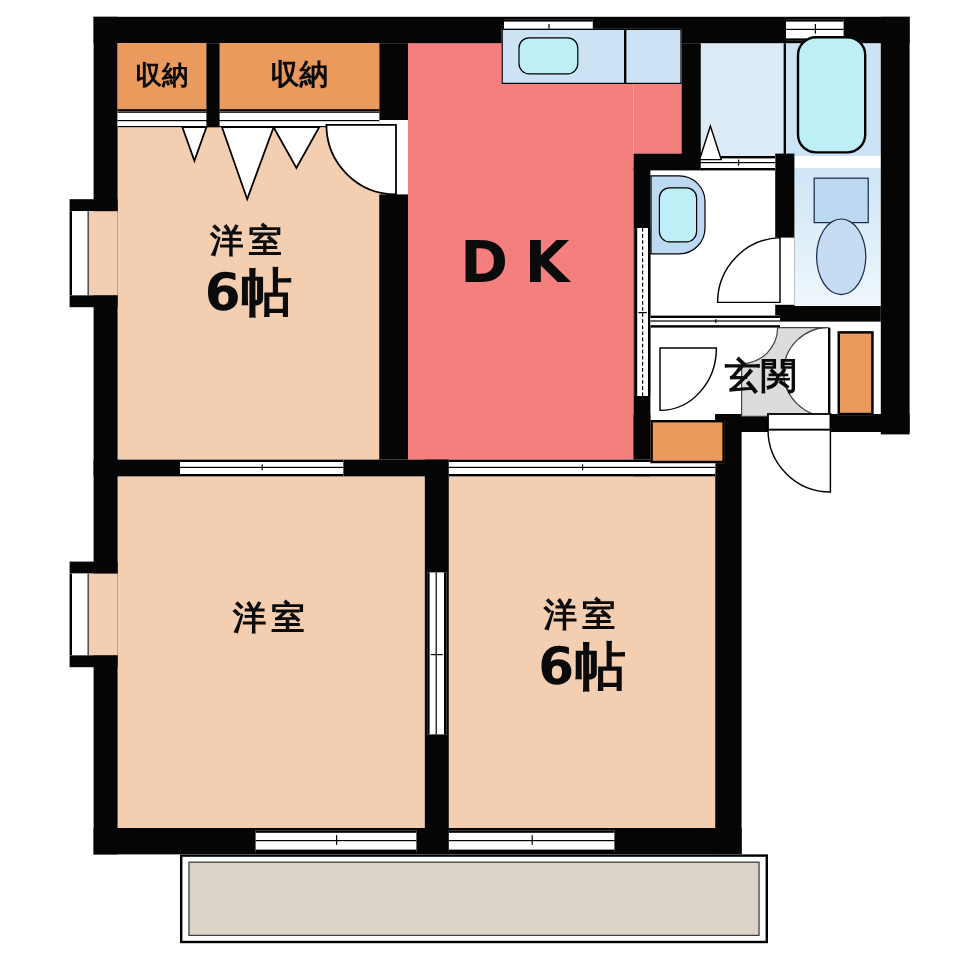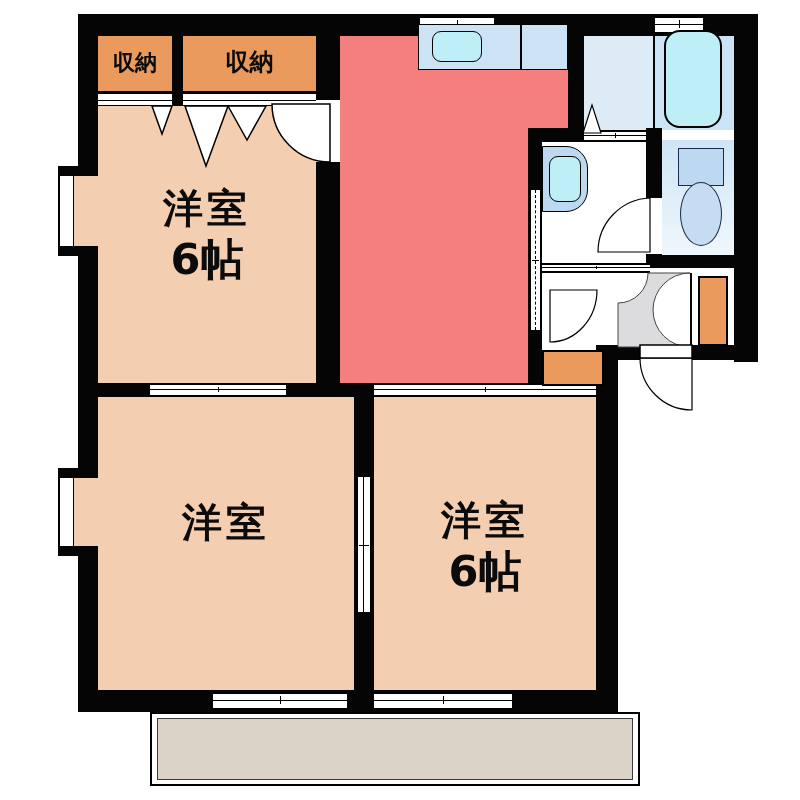--- a/index.html
+++ b/index.html
@@ -12,21 +12,21 @@
   .winH::after{content:"";position:absolute;left:0;right:0;top:50%;margin-top:-1px;border-top:1.5px solid #000;}
   .winH::before{content:"";position:absolute;left:50%;top:15%;height:55%;border-left:1.5px solid #000;}
   .track{position:absolute;background:#fff;border-top:1.5px solid #000;border-bottom:1.5px solid #000;box-sizing:border-box;}
   .track::after{content:"";position:absolute;left:0;right:0;top:55%;border-top:1px solid #000;}
   
   .slideV{position:absolute;background:#fff;border-left:2px solid #000;border-right:2px solid #000;box-sizing:border-box;}
   .slideV::after{content:"";position:absolute;top:0;bottom:0;left:50%;margin-left:-1px;border-left:1.5px solid #000;}
   .slideV::before{content:"";position:absolute;top:50%;left:12%;width:76%;border-top:1.5px solid #000;}
   .dashV::after{border-left:1.5px dashed #000;}
   .room-label{position:absolute;text-align:center;color:#0b0b0b;font-weight:bold;line-height:1.22;}
-  .rname{font-size:40px;letter-spacing:4px;}
+  .rname{font-size:28px;letter-spacing:4px;}
   .rsize{font-size:43px;}
   .dkname{font-size:48px;letter-spacing:14px;}
   .small-label{position:absolute;text-align:center;color:#0b0b0b;font-weight:bold;}
   svg{position:absolute;left:0;top:0;pointer-events:none;}
 </style>
 </head>
 <body>
 
 <div id="plan">
 
@@ -131,26 +131,28 @@
 
   <div class="small-label" style="left:98px;top:48px;width:74px;font-size:22px;">収納</div>
   <div class="small-label" style="left:183px;top:46px;width:133px;font-size:24px;">収納</div>
 
   <div class="room-label" style="left:98px;top:184px;width:218px;">
     <div class="rname">洋室</div>
     <div class="rsize">6帖</div>
   </div>
 
   <div class="room-label" style="left:340px;top:190px;width:192px;">
+    <div class="dkname">DK</div>
   </div>
 
   <div class="room-label" style="left:98px;top:498px;width:256px;">
     <div class="rname">洋室</div>
   </div>
 
   <div class="room-label" style="left:374px;top:496px;width:222px;">
     <div class="rname">洋室</div>
     <div class="rsize">6帖</div>
   </div>
 
+  <div class="small-label" style="left:578px;top:293px;width:112px;font-size:30px;">玄関</div>
 
 
 </div>
 
 </body></html>

